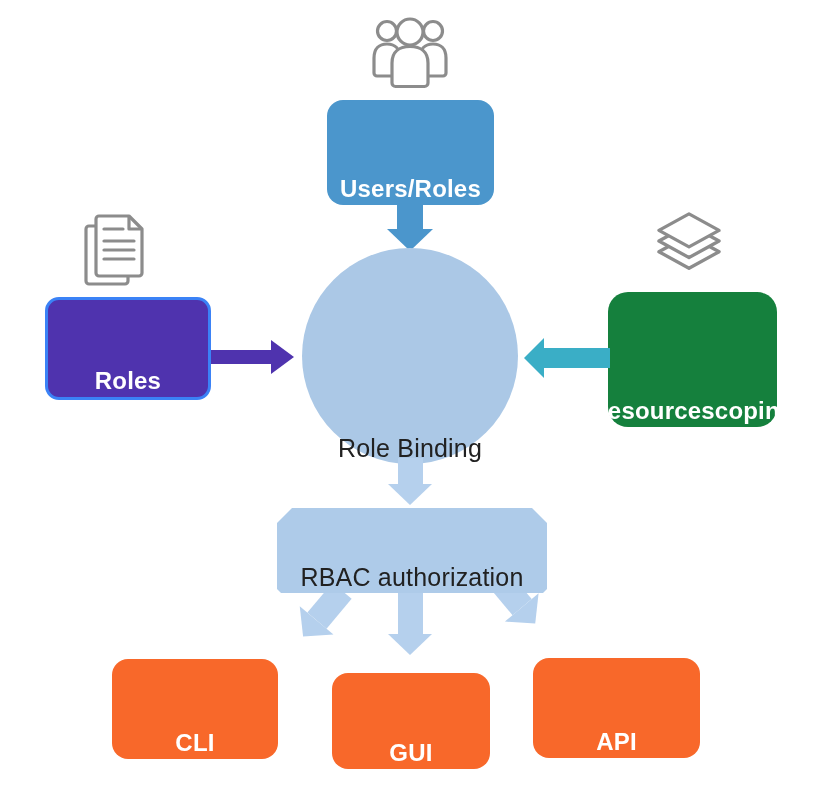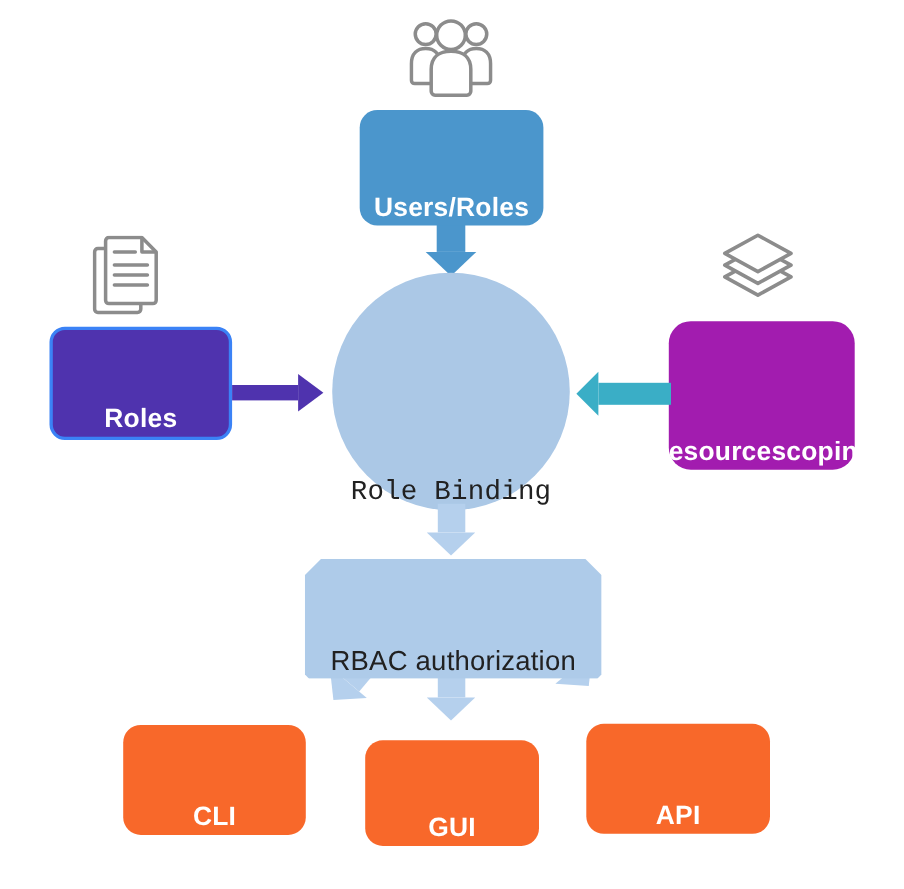--- a/index.html
+++ b/index.html
@@ -15,25 +15,25 @@
     display:flex;
     align-items:flex-end;justify-content:center;
     text-align:center;
     color:#ffffff;
     box-sizing:border-box;
     z-index:2;
   }
   .node .lbl{font-size:24px;font-weight:700;line-height:32px;letter-spacing:.2px;}
   .blue-box{background:#4B96CC;border-radius:16px;}
   .purple-box{background:#4F33AE;border:3px solid #3b82f6;border-radius:14px;}
-  .teal-box{background:#a21caf;border-radius:20px;}
+  .teal-box{background:#15803d;border-radius:20px;}
   .orange-box{background:#F8682A;border-radius:16px;}
   .circle{
     background:#ABC8E6;border-radius:50%;
-    color:#212121;z-index:1;font-family:Liberation Mono, monospace;
+    color:#212121;z-index:1;
   }
   .circle .lbl,.banner .lbl{font-size:25px;font-weight:400;color:#212121;letter-spacing:.2px;}
   .banner{
     background:#AECBE9;
     clip-path:polygon(15px 0, calc(100% - 15px) 0, 100% 15px, 100% calc(100% - 4px),
       calc(100% - 4px) 100%, 4px 100%, 0 calc(100% - 4px), 0 15px);
     z-index:3;
   }
   .icon{position:absolute;z-index:2;}
   .icon svg{display:block;}
@@ -128,21 +128,21 @@
 
   <div class="node circle" style="left:302px;top:248px;width:216px;height:216px;">
     <div class="lbl">Role Binding</div>
   </div>
 
   <div class="varrow v-light" style="left:388px;top:458px;">
     <div class="shaft" style="height:26px;"></div>
     <div class="head"></div>
   </div>
 
-  <div class="node banner" style="left:277px;top:508px;width:270px;height:109px;">
+  <div class="node banner" style="left:277px;top:508px;width:270px;height:85px;">
     <div class="lbl">RBAC authorization</div>
   </div>
 
   <div class="varrow v-light diag-l" style="left:322px;top:584px;">
     <div class="shaft" style="height:39px;"></div>
     <div class="head"></div>
   </div>
 
   <div class="varrow v-light" style="left:388px;top:588px;">
     <div class="shaft" style="height:46px;"></div>

